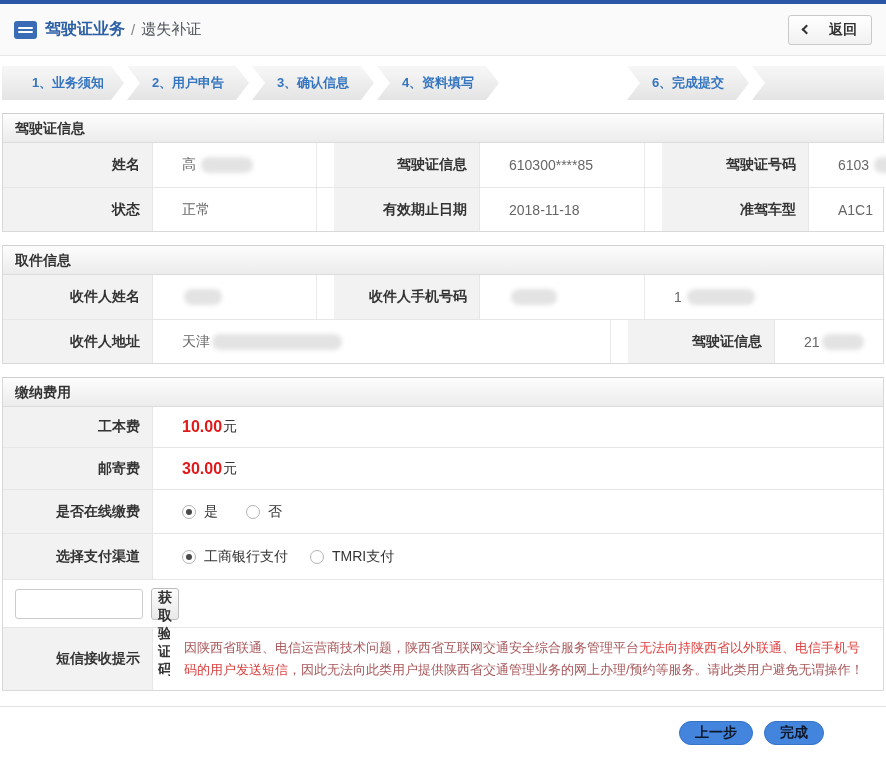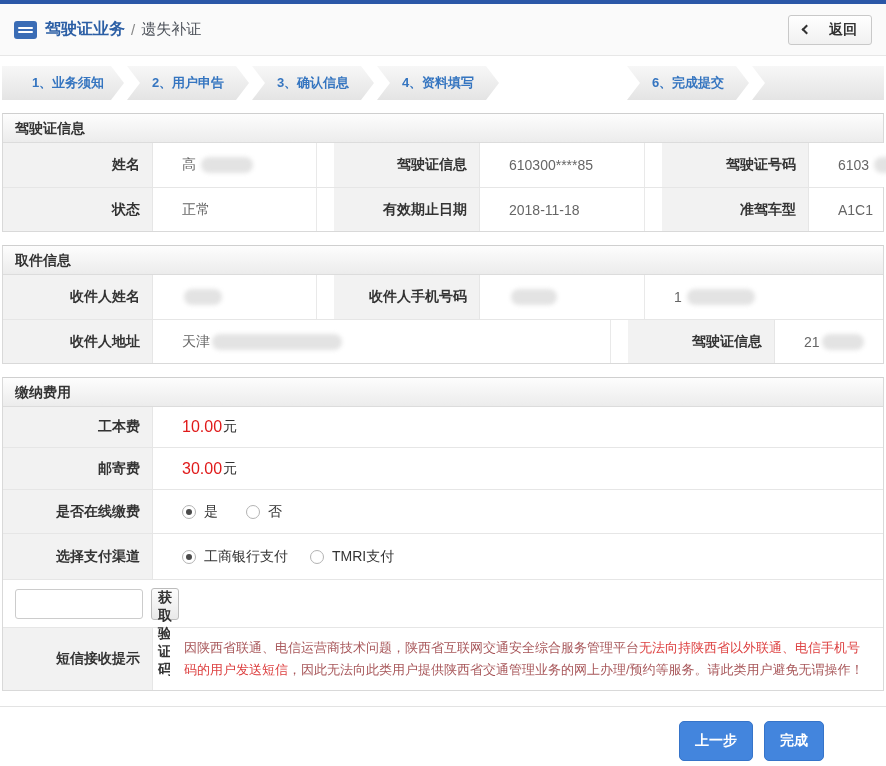--- a/index.html
+++ b/index.html
@@ -62,41 +62,41 @@
     text-align:right;
   }
   .cell-value {
     display:flex; align-items:center; padding-left:12px; color:#666;
     border-right:1px solid #e9e9e9; background:#fff;
   }
   .cell-value.last { border-right:none; }
   .redact { display:inline-block; height:16px; border-radius:8px; background:#e3e3e3;
     filter:blur(2px); margin-left:5px; }
   
-  .fee-amount { color:#e01a1a; font-weight:normal; font-size:16px; }
+  .fee-amount { color:#e01a1a; font-weight:bold; font-size:16px; }
   .fee-unit { color:#333; font-size:14px; margin-left:1px; }
   .radio-group { display:flex; align-items:center; gap:28px; }
   .radio-opt { display:inline-flex; align-items:center; gap:8px; cursor:pointer; color:#333; }
   .radio { width:14px; height:14px; border:1px solid #b3b3b3; border-radius:50%;
     background:#fff; position:relative; flex:none; }
   .radio.checked::after { content:""; position:absolute; left:3px; top:3px; right:3px; bottom:3px;
     border-radius:50%; background:#4a4a4a; }
   .code-input { width:128px; height:30px; border:1px solid #ccc; border-radius:3px;
     padding:0 8px; font-size:14px; margin-right:8px; outline:none; }
   .code-btn { height:32px; padding:0 6px; background:linear-gradient(#fcfcfc,#e9e9e9);
     border:1px solid #bcbcbc; border-radius:3px; font-weight:bold; font-size:14px;
     color:#333; cursor:pointer; }
   .notice-cell { display:block; padding:9px 14px; line-height:22px; font-size:13px; }
   .notice-normal { color:#a8575a; }
   .notice-em { color:#dd4040; }
   
   .footer { margin-top:15px; border-top:1px solid #e3e3e3; padding:14px 62px 0 0;
     display:flex; justify-content:flex-end; gap:11px; }
-  .btn-primary { height:40px; padding:0 15px; background:#4385dd; border:1px solid #3674c9;
-    border-radius:5px; color:#ffffff; font-weight:bold; font-size:14px; cursor:pointer; }
+  .btn-primary { height:24px; padding:0 15px; background:#4385dd; border:1px solid #3674c9;
+    border-radius:13px; color:#0f172a; font-weight:bold; font-size:14px; cursor:pointer; }
 </style>
 </head>
 <body>
 
 <div class="topbar"></div>
 
 <div class="header">
   <span class="doc-icon">
       <i></i>
       <i></i>

